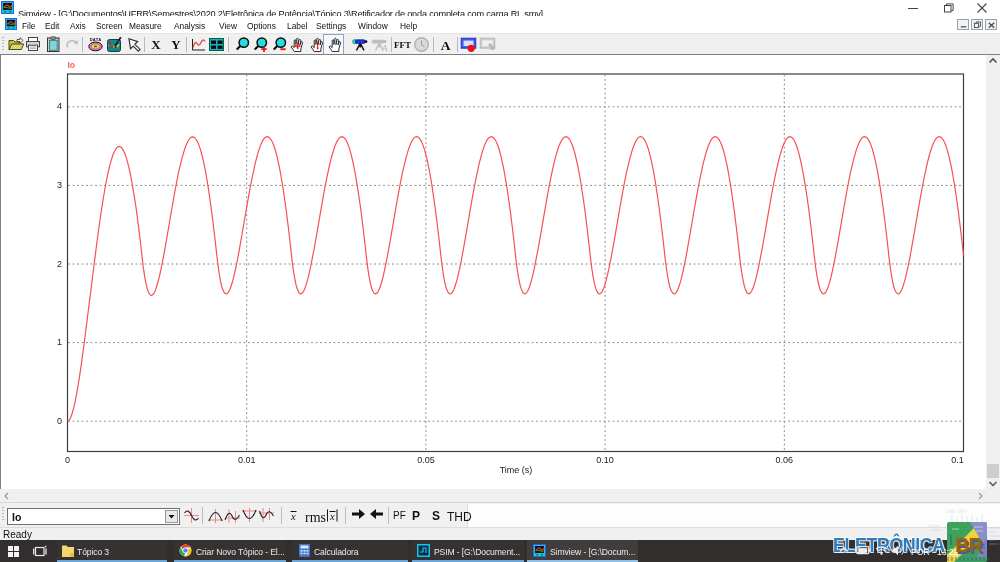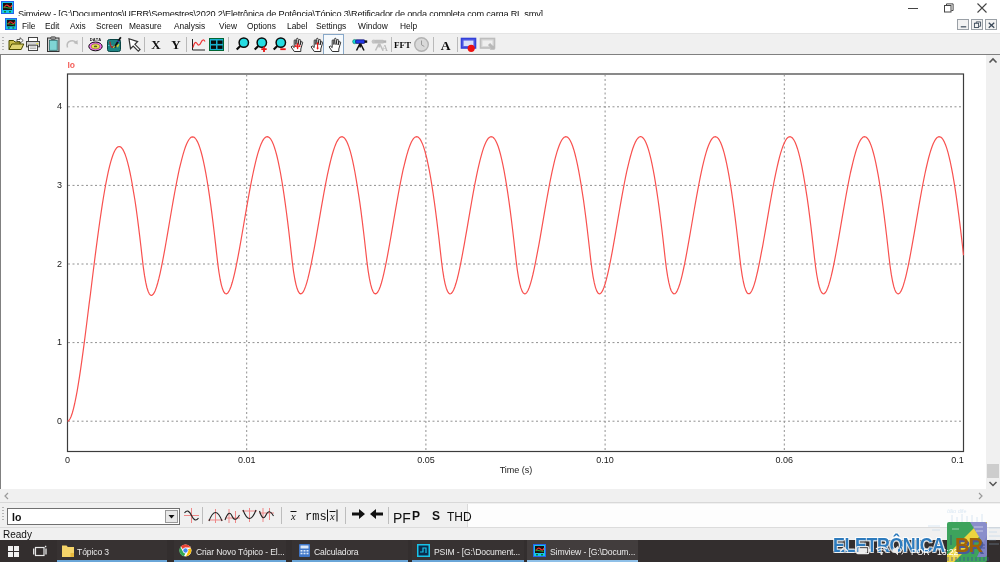--- a/index.html
+++ b/index.html
@@ -297,34 +297,34 @@
     </svg>
 <svg class="bicon" style="left:258px" width="17" height="17" viewBox="0 0 17 17">
       <path d="M5 1 V15 M11.5 1 V13 M1 6 H16" stroke="#e88" stroke-width="1"></path>
       <path d="M1.5 4 Q5 15 8 8 T15.5 9" stroke="#222" stroke-width="1.1" fill="none"></path>
     </svg>
 <div class="bsep" style="left:281px"></div>
 <svg class="bicon" style="left:287px" width="14" height="17" viewBox="0 0 14 17">
       <text x="4" y="13" font-size="10.5" font-style="italic" fill="#111" font-family="Liberation Serif">x</text>
       <path d="M3.5 4.5 h6" stroke="#111" stroke-width="1"></path>
     </svg>
-<div class="btxt" style="left:305px;top:7px;font-weight:normal;font-family:Liberation Mono, monospace;font-size:12px">rms</div>
+<div class="btxt" style="left:305px;top:7px;font-weight:normal;font-family:Liberation Serif, serif;font-size:14px">rms</div>
 <svg class="bicon" style="left:325px" width="16" height="17" viewBox="0 0 16 17">
       <text x="5" y="13" font-size="10.5" font-style="italic" fill="#111" font-family="Liberation Serif">x</text>
       <path d="M4.5 4.5 h6 M2.5 2.5 v12 M12 2.5 v12" stroke="#111" stroke-width="1"></path>
     </svg>
 <div class="bsep" style="left:345px"></div>
 <svg class="bicon" style="left:350px" width="17" height="17" viewBox="0 0 17 17">
       <path d="M2 8.5 h7 v-3.5 l6 5 -6 5 v-3.5 h-7 z" fill="#111" transform="translate(0,-3)"></path>
     </svg>
 <svg class="bicon" style="left:368px" width="17" height="17" viewBox="0 0 17 17">
       <path d="M15 8.5 h-7 v-3.5 l-6 5 6 5 v-3.5 h7 z" fill="#111" transform="translate(0,-3)"></path>
     </svg>
 <div class="bsep" style="left:388px"></div>
-<div class="btxt" style="left:393px;top:7px;font-size:14px;font-weight:normal">PF</div>
+<div class="btxt" style="left:393px;top:7px;font-size:10px;font-weight:normal">PF</div>
 <div class="btxt" style="left:412px;top:6px;font-size:12px">P</div>
 <div class="btxt" style="left:432px;top:6px;font-size:12px">S</div>
 <div class="btxt" style="left:447px;top:7px;font-size:12px;font-weight:normal">THD</div>
 </div>
 <div class="abs" id="statusbar">
     <span style="position:absolute;left:3px;top:1px">Ready</span>
   </div>
 <div class="abs" id="taskbar"></div>
 <svg class="abs" style="left:8px;top:546px;z-index:2" width="11" height="11" viewBox="0 0 11 11">
     <rect x="0" y="0" width="5" height="5" fill="#f2f2f2"></rect>

